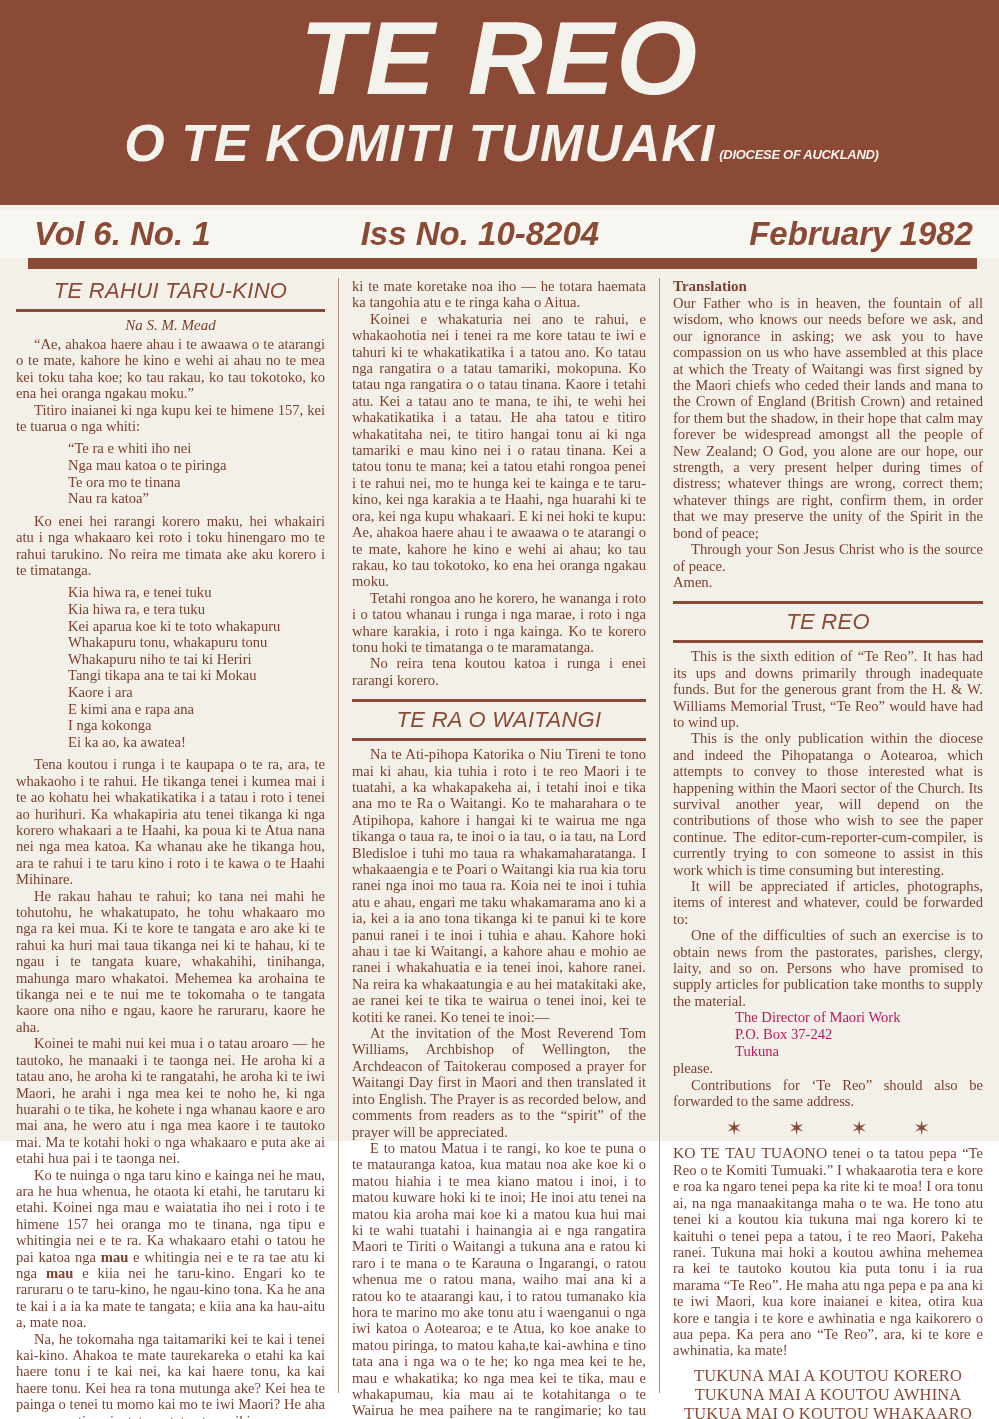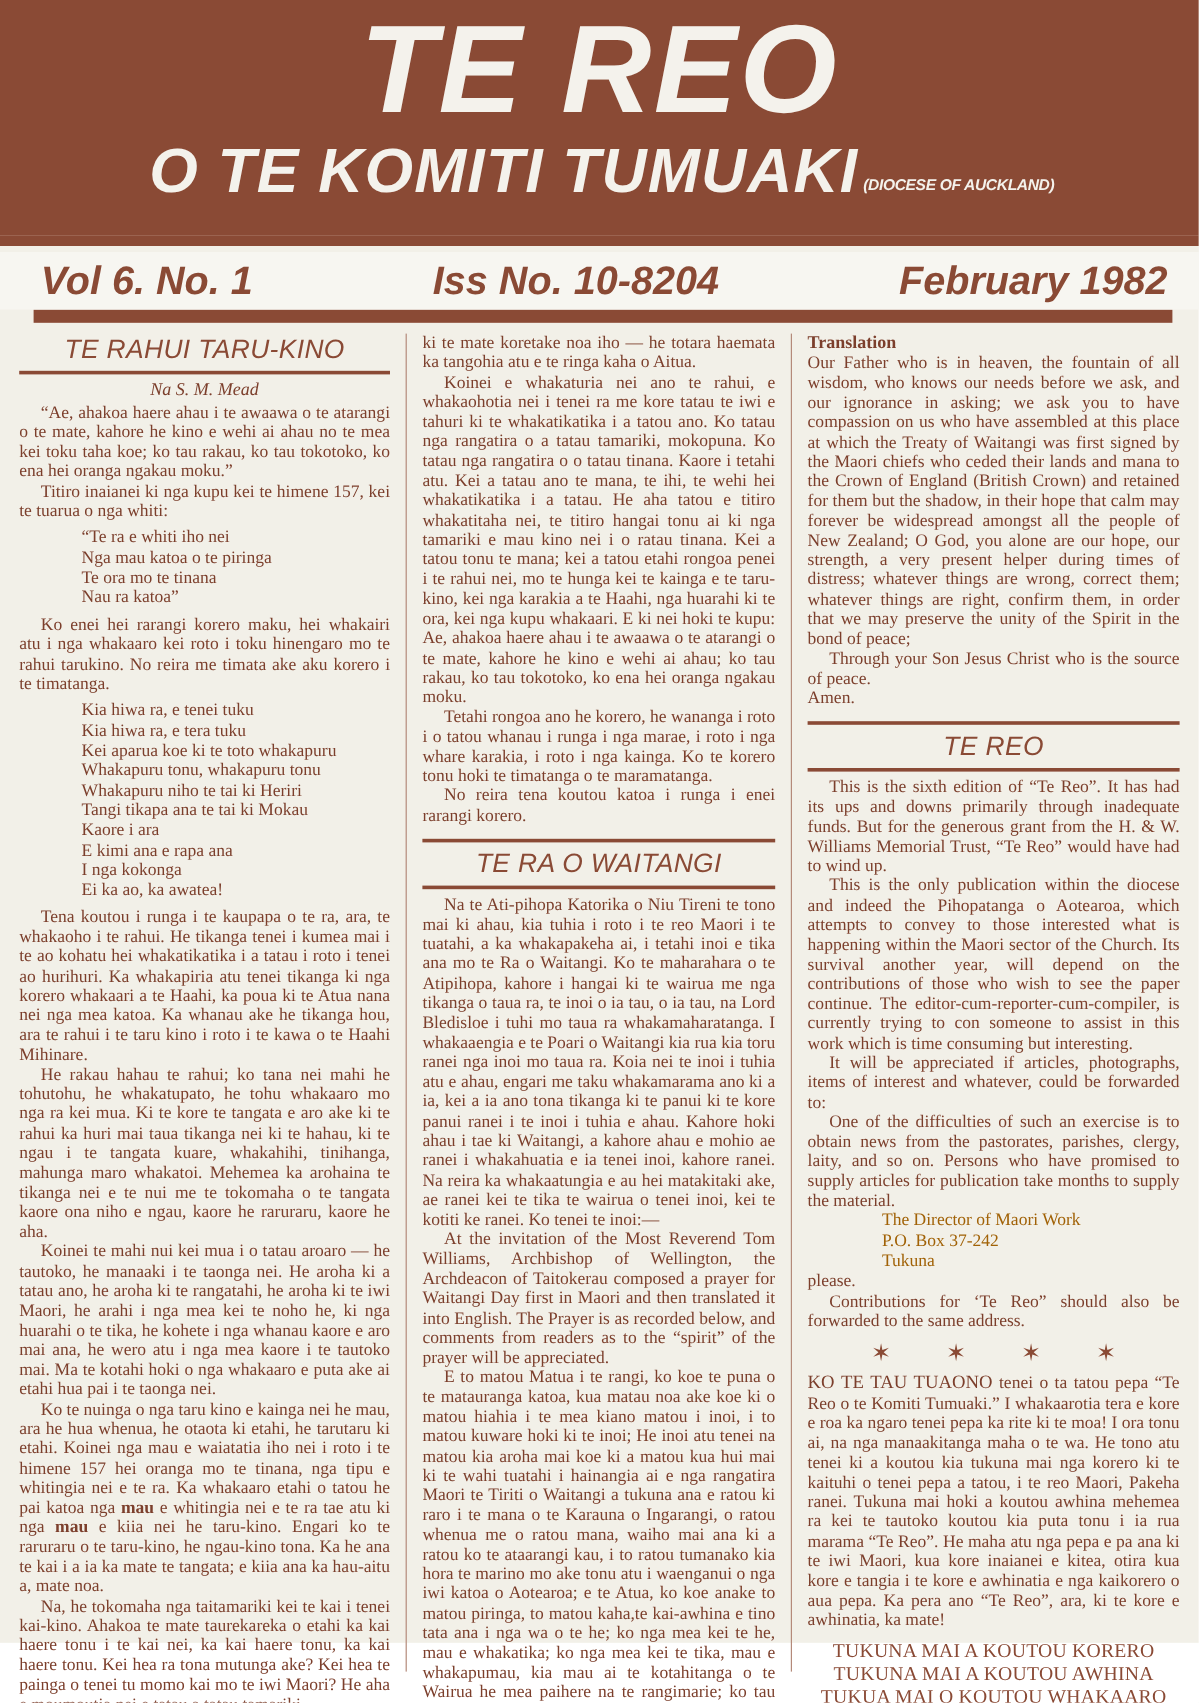--- a/index.html
+++ b/index.html
@@ -11,21 +11,21 @@
     width: 999px;
     height: 1419px;
     font-family: "Liberation Serif", serif;
     color: #7c3f2c;
     overflow: hidden;
   }
 
   .page {
     position: relative;
     width: 999px;
-    height: 1369px;
+    height: 1141px;
     background: #f2f0e8;
     box-sizing: border-box;
   }
 
   
   .masthead {
     position: relative;
     height: 196px;
     background: #8a4a35;
     padding: 0;
@@ -198,21 +198,21 @@
     font-size: 15px;
     font-weight: bold;
     font-family: "Liberation Serif", serif;
     color: #7c3f2c;
   }
   .addr-block {
     margin: 0 0 0 0;
     padding-left: 62px;
     font-size: 14.6px;
     line-height: 17px;
-    color: #a16207;
+    color: #be185d;
   }
   .addr-block div { white-space: nowrap; }
   .to-line {
     position: relative;
     font-size: 14.6px;
     line-height: 16.4px;
   }
   .stars {
     display: flex;
     justify-content: space-around;

